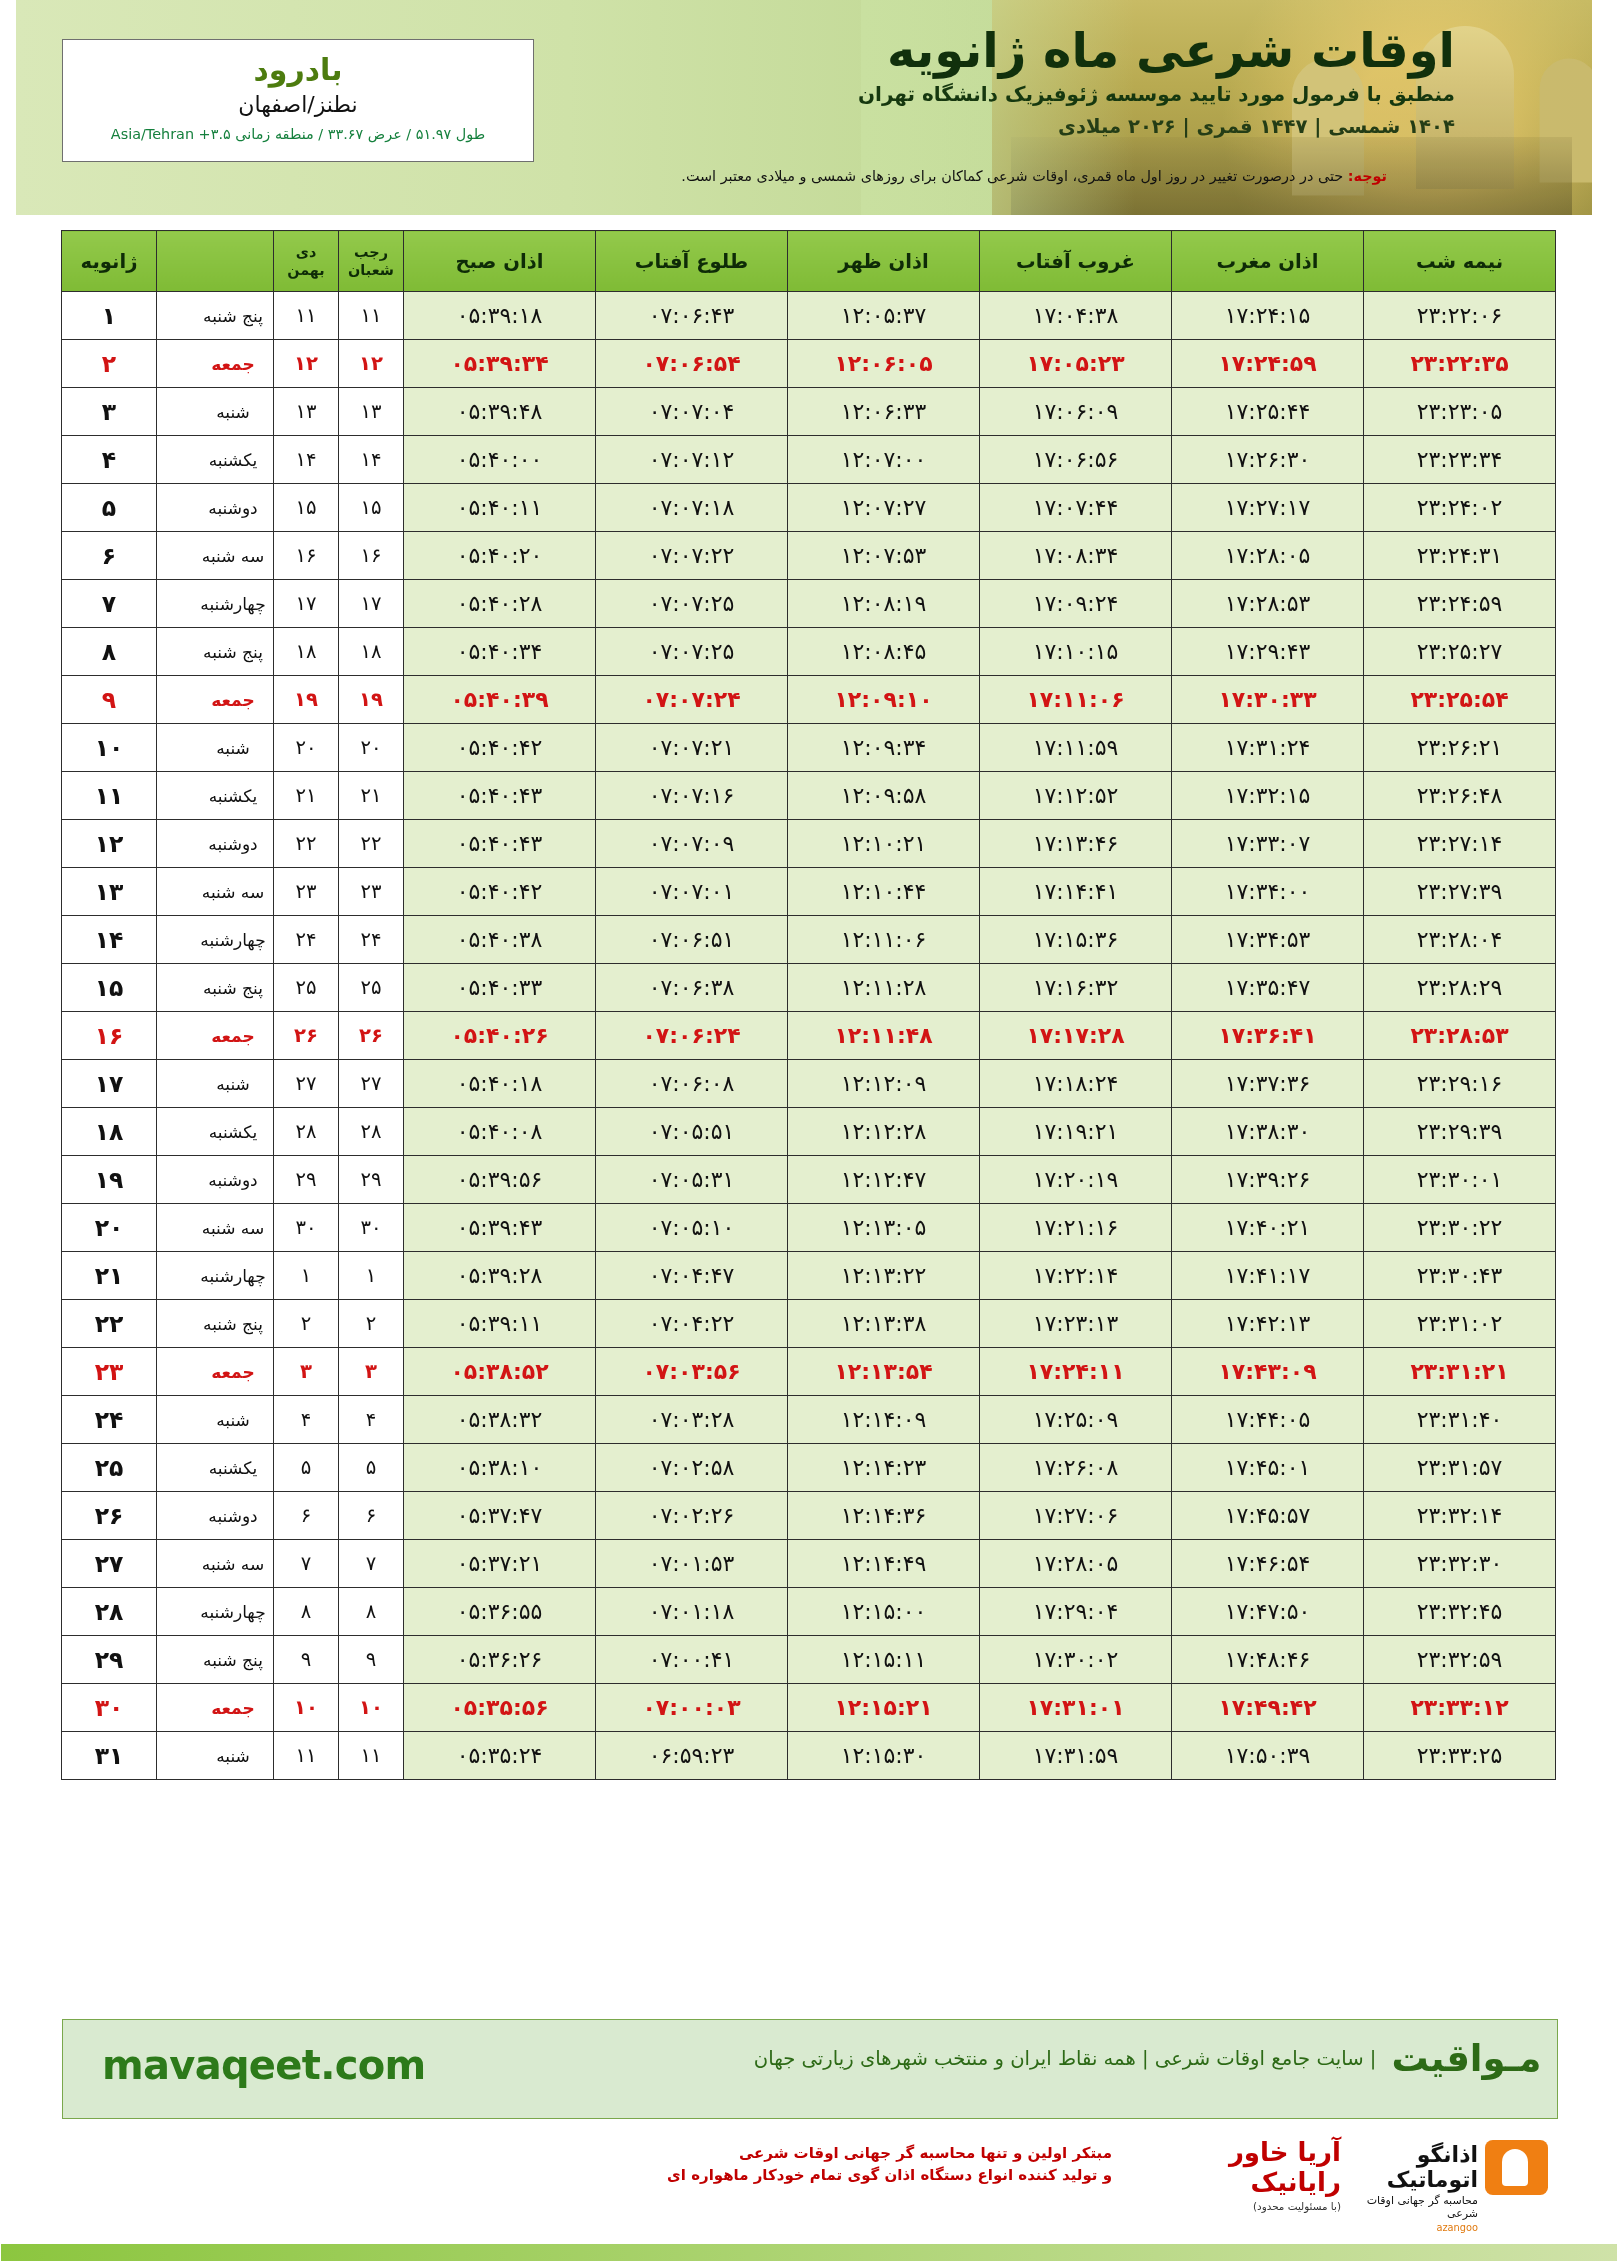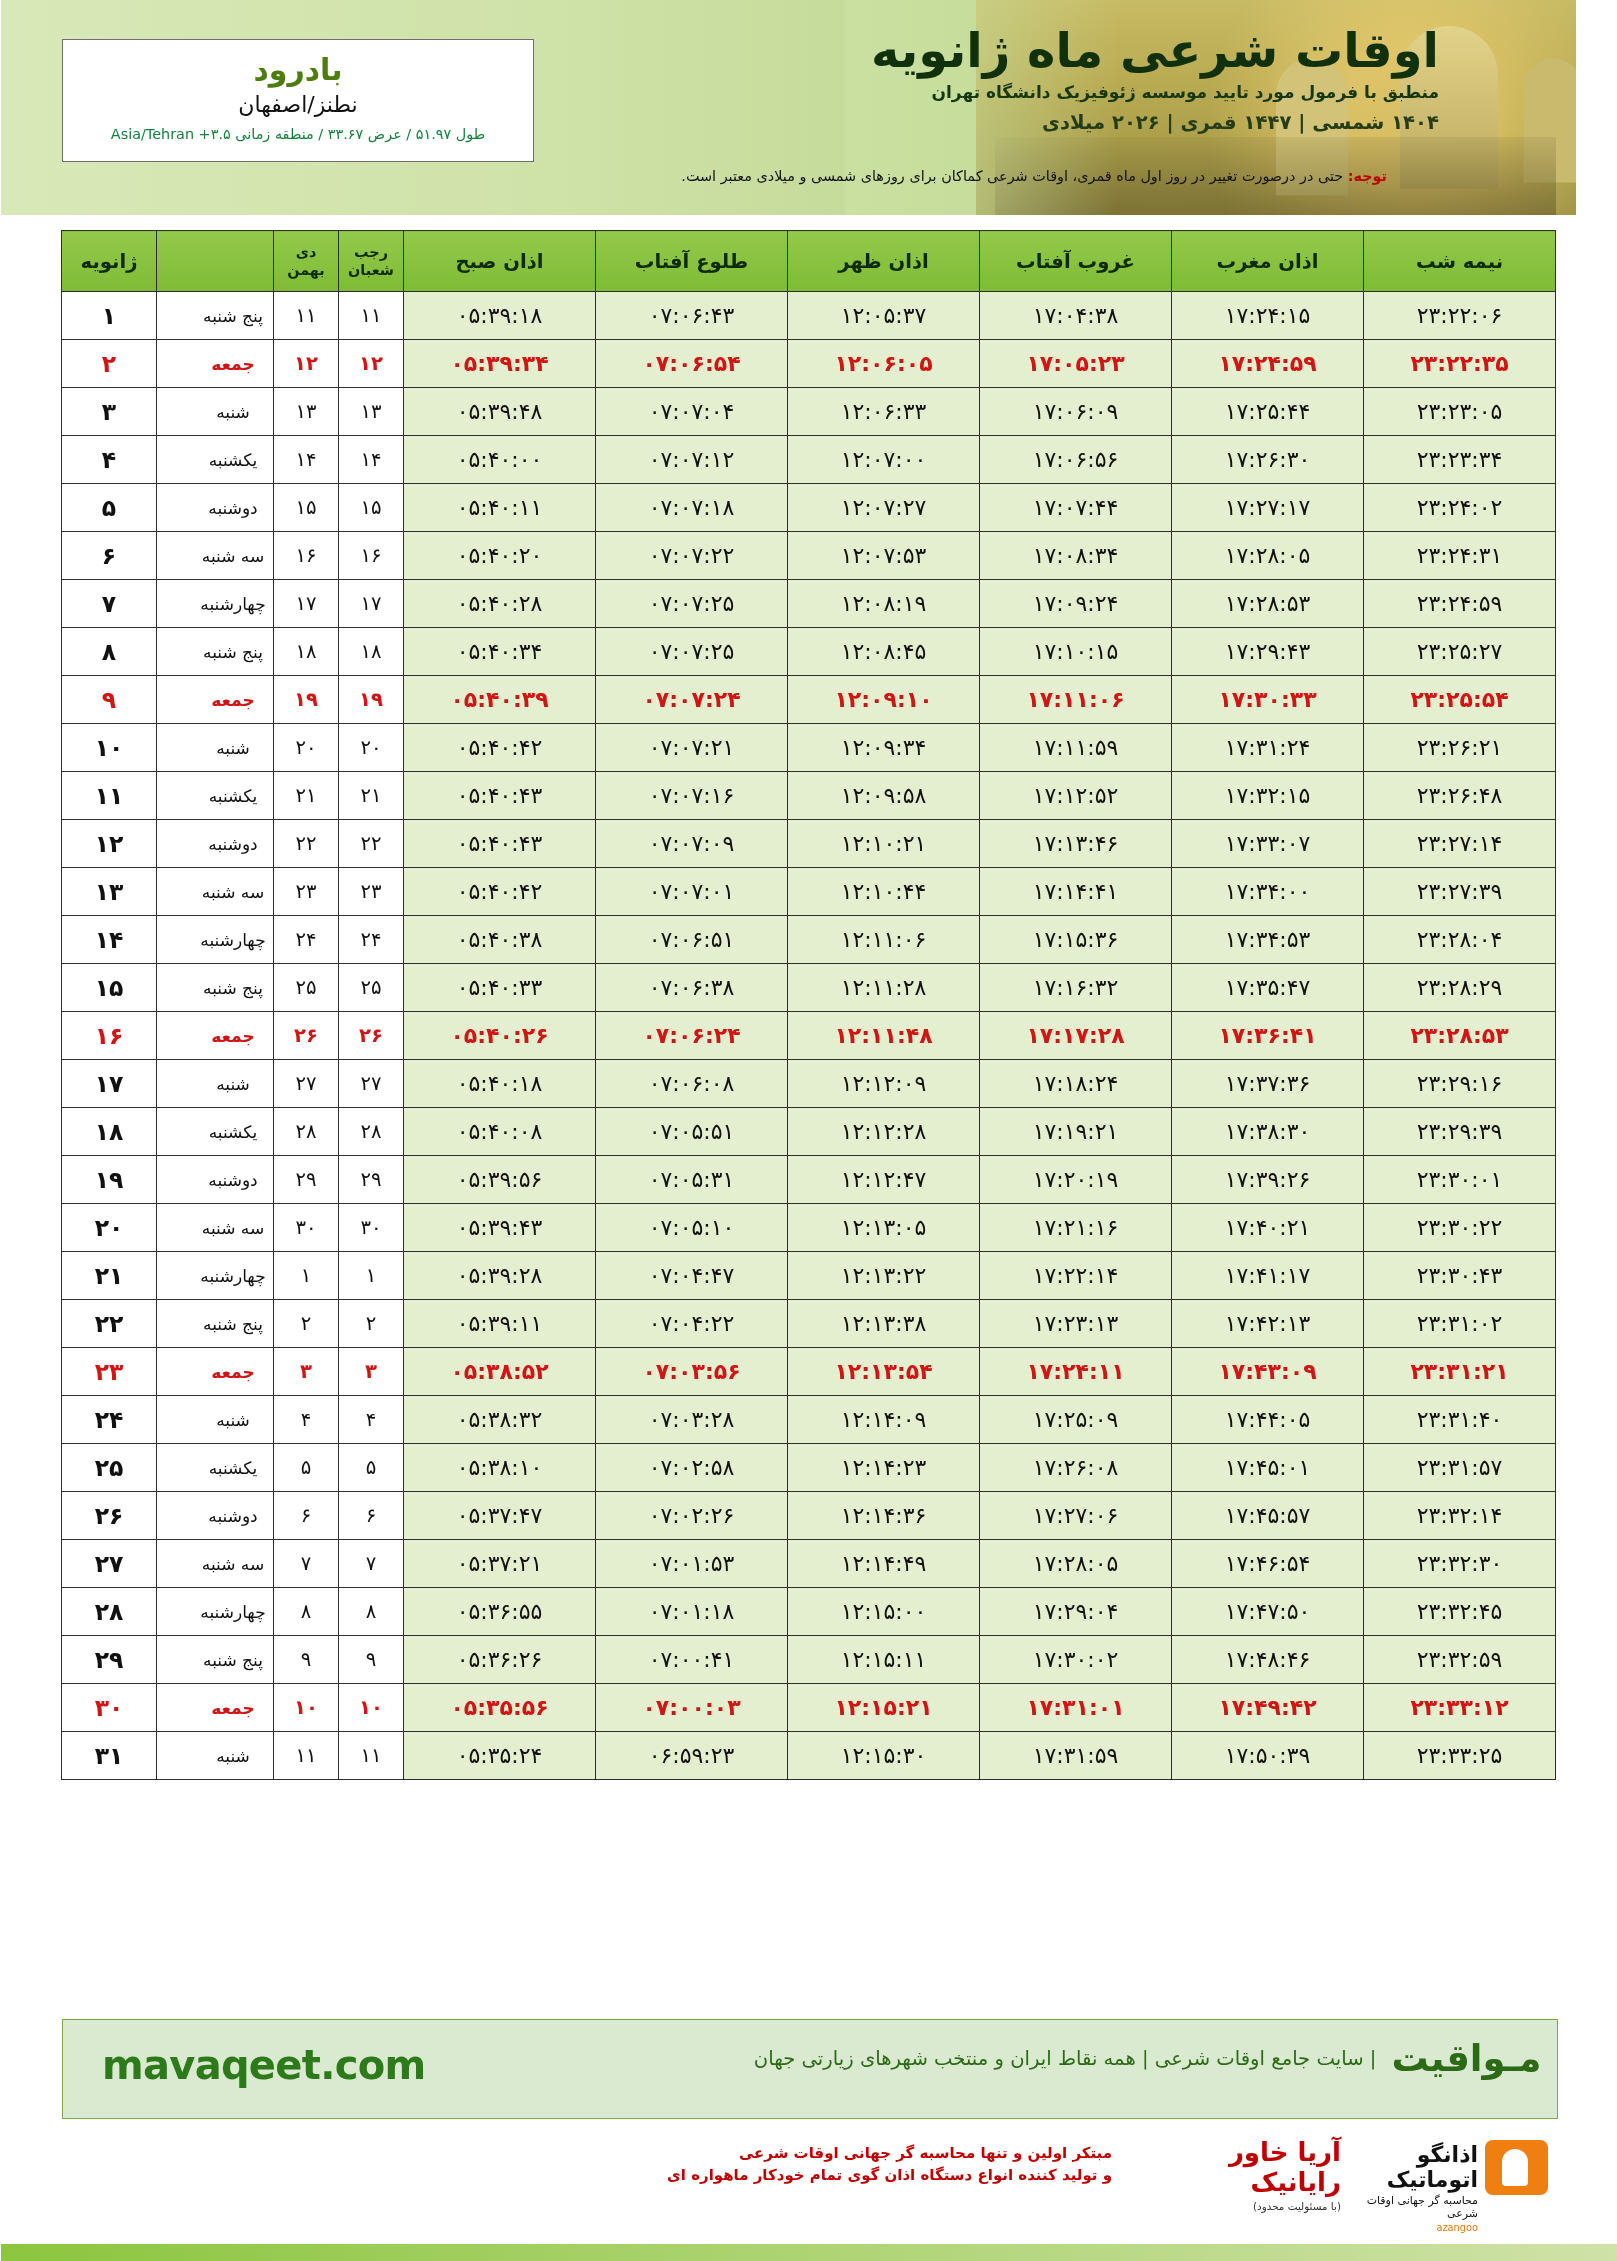--- a/index.html
+++ b/index.html
@@ -5,21 +5,21 @@
   html,body{margin:0;padding:0;}
   body{
     width:1618px;height:2261px;
     font-family:"DejaVu Sans","Liberation Sans",sans-serif;
     background:#ffffff;
     position:relative;
     overflow:hidden;
   }
   
   .header{
-    position:absolute;left:0;top:0;width:1576px;height:215px;
+    position:absolute;left:16px;top:0;width:1576px;height:215px;
     background:linear-gradient(90deg,#d9e8b8 0%,#cfe2a8 35%,#c2d996 60%,#b7d089 100%);
     overflow:hidden;
   }
   .header .photo{
     position:absolute;right:0;top:0;width:600px;height:215px;
     background:
       radial-gradient(circle at 72% 58%, rgba(255,216,120,.55) 0 16%, rgba(0,0,0,0) 45%),
       linear-gradient(180deg,#c9ba63 0%, #b8a84e 40%, #9c8f3f 100%);
     opacity:.95;
   }
@@ -40,21 +40,21 @@
 
   .title-block{
     position:absolute;right:137px;top:25px;width:731px;text-align:right;color:#1d2f10;
     direction:rtl;
   }
   .title-main{
     font-size:48px;font-weight:bold;letter-spacing:-0.7px;line-height:1.05;
     color:#11300c;
   }
   .title-sub{
-    font-size:17px;font-weight:bold;margin-top:6.5px;color:#16380f;
+    font-size:20px;font-weight:bold;margin-top:6.5px;color:#16380f;
   }
   .title-dates{
     font-size:19.6px;margin-top:9px;color:#243d16;font-weight:bold;
   }
 
   
   .locbox{
     position:absolute;left:62px;top:39px;width:470px;height:121px;
     background:#ffffff;border:1.3px solid #6f6f6f;text-align:center;direction:rtl;
   }

